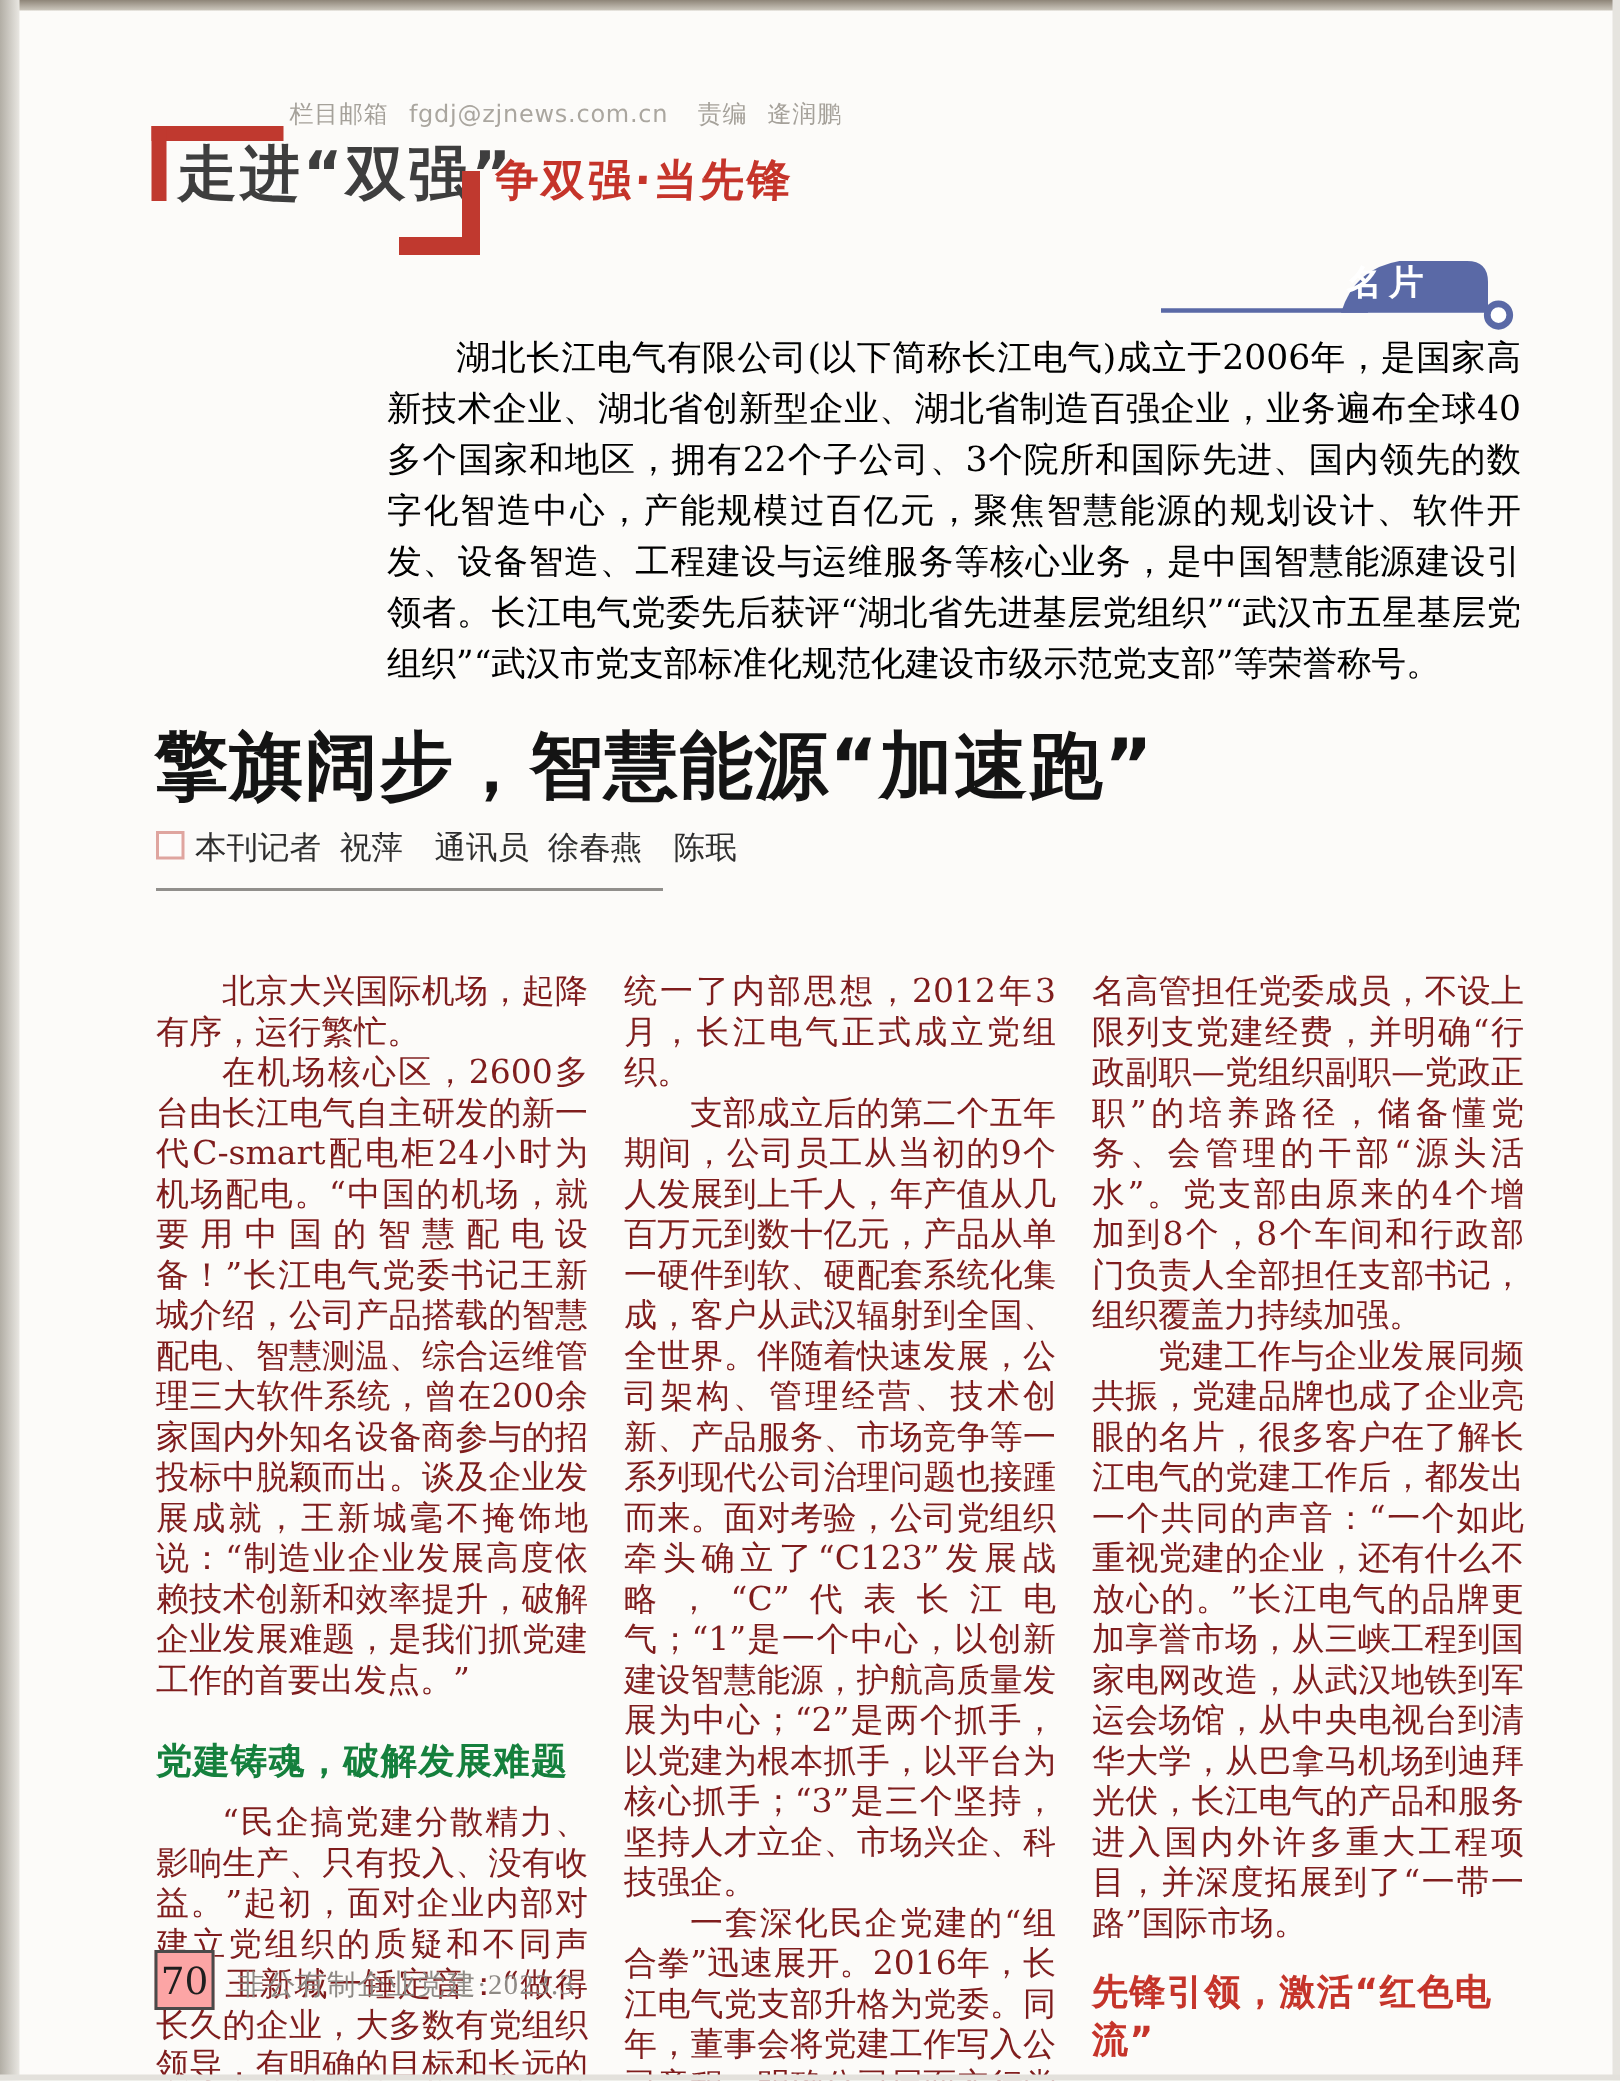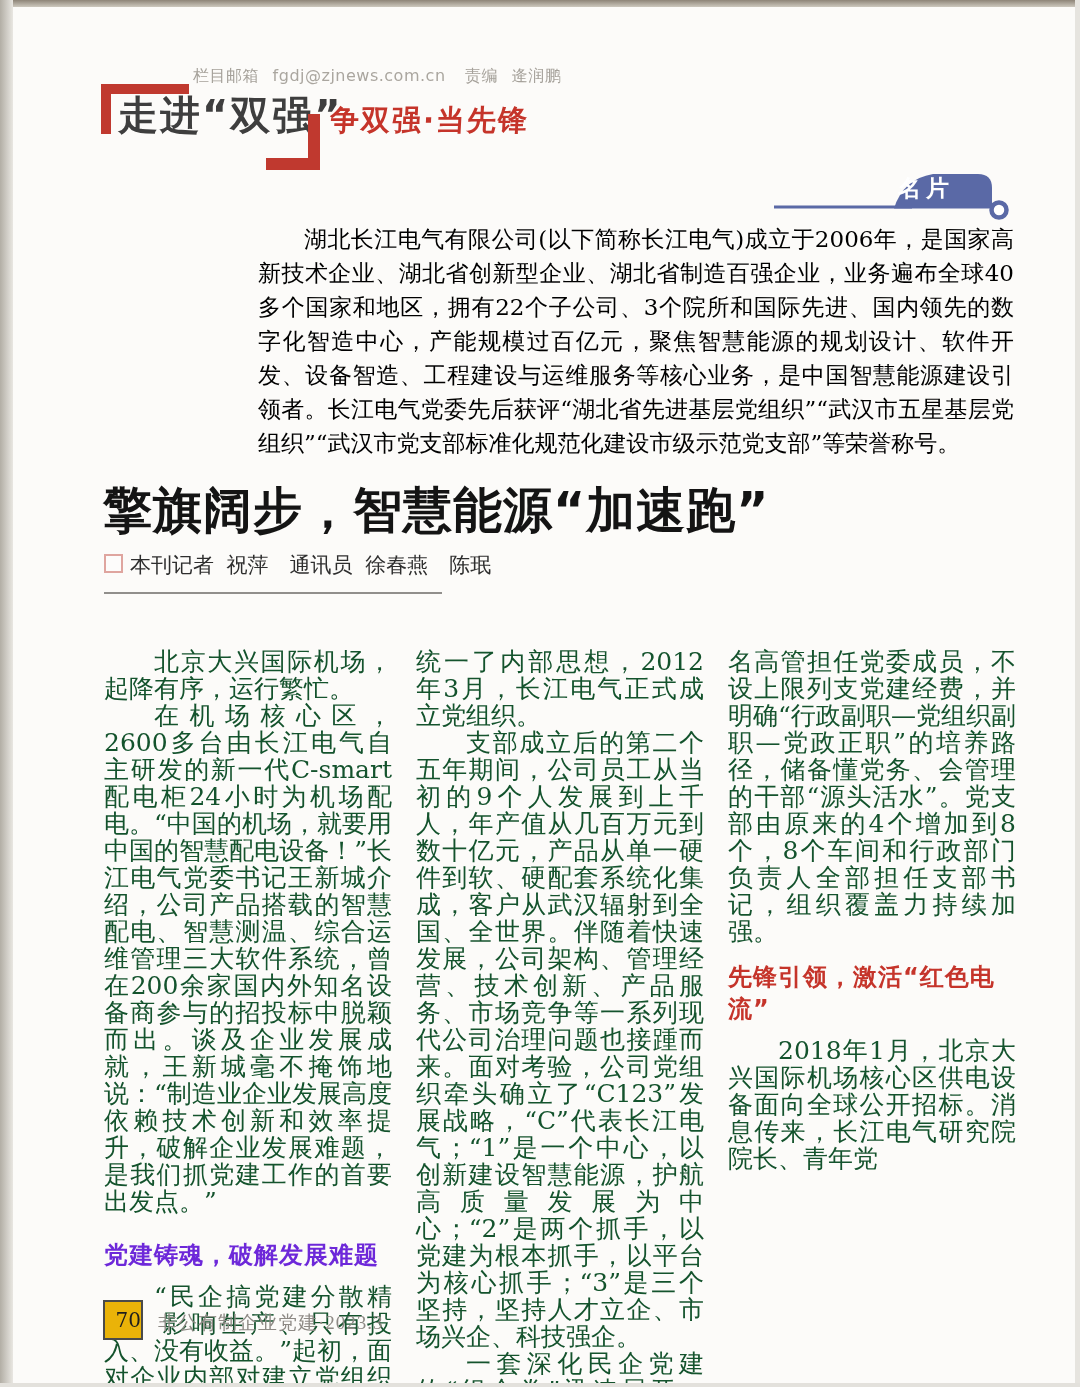--- a/index.html
+++ b/index.html
@@ -51,31 +51,31 @@
     font-family:Liberation Mono, monospace; font-size:21px; color:#2e2e2e;}
   .byline-square{display:inline-block; width:15px; height:15px;
     border:2px solid #dfa59f; margin-right:7px; vertical-align:-1px;
     background:#fdfcfb;}
   .byline-rule{position:absolute; left:104px; top:592px; width:338px;
     height:2px; background:#918f8c;}
 
   .body{position:absolute; left:104px; top:648px; width:912px;
     display:flex; gap:24px;}
   .col{width:288px;}
-  .para{margin:0; font-size:25px; line-height:27px; text-align:justify;
-    color:#14532d;}
+  .para{margin:0; font-size:22px; line-height:27px; text-align:justify;
+    color:#7f1d1d;}
   .para.indent{text-indent:2em;}
   .sec-heading{margin:24px 0 12px; font-family:"DejaVu Sans", sans-serif;
-    font-size:24px; font-weight:700; color:#6d28d9; letter-spacing:1px;}
+    font-size:24px; font-weight:700; color:#15803d; letter-spacing:1px;}
   .sec-heading.red{color:#c5342a; margin-top:16px;}
 
   .pagenum-box{position:absolute; left:103px; top:1300px; width:36px;
-    height:36px; border:2px solid #4a4a4a; background:#eab308;
-    display:flex; align-items:center; justify-content:flex-end;
-    font-size:20px; color:#1e1e1e;}
+    height:36px; border:2px solid #4a4a4a; background:#fca5a5;
+    display:flex; align-items:center; justify-content:center;
+    font-size:25px; color:#1e1e1e;}
   .journal{position:absolute; left:158px; top:1310px;
     font-family:Liberation Serif, serif; font-size:19px; color:#8d8984;
     letter-spacing:1px;}
 </style>
 </head>
 <body>
 
 <div class="scan">
   <div class="edge edge-top"></div>
   <div class="edge edge-left"></div>
@@ -116,20 +116,21 @@
       <h3 class="sec-heading">党建铸魂，破解发展难题</h3>
       <p class="para indent">“民企搞党建分散精力、影响生产、只有投入、没有收益。”起初，面对企业内部对建立党组织的质疑和不同声音，王新城一锤定音：“做得长久的企业，大多数有党组织领导，有明确的目标和长远的规划，而没有信仰、热衷于赚快钱的企业，往往死得也快！”这个结论很快</p>
     </div>
     <div class="col">
       <p class="para">统一了内部思想，2012年3月，长江电气正式成立党组织。</p>
       <p class="para indent">支部成立后的第二个五年期间，公司员工从当初的9个人发展到上千人，年产值从几百万元到数十亿元，产品从单一硬件到软、硬配套系统化集成，客户从武汉辐射到全国、全世界。伴随着快速发展，公司架构、管理经营、技术创新、产品服务、市场竞争等一系列现代公司治理问题也接踵而来。面对考验，公司党组织牵头确立了“C123”发展战略，“C”代表长江电气；“1”是一个中心，以创新建设智慧能源，护航高质量发展为中心；“2”是两个抓手，以党建为根本抓手，以平台为核心抓手；“3”是三个坚持，坚持人才立企、市场兴企、科技强企。</p>
       <p class="para indent">一套深化民企党建的“组合拳”迅速展开。2016年，长江电气党支部升格为党委。同年，董事会将党建工作写入公司章程，明确公司层面实行党委书记、董事长“一肩挑”，公司负责人既是党建第一责任人，也是企业当家人。9</p>
     </div>
     <div class="col">
       <p class="para">名高管担任党委成员，不设上限列支党建经费，并明确“行政副职—党组织副职—党政正职”的培养路径，储备懂党务、会管理的干部“源头活水”。党支部由原来的4个增加到8个，8个车间和行政部门负责人全部担任支部书记，组织覆盖力持续加强。</p>
+      <p class="para indent">党建工作与企业发展同频共振，党建品牌也成了企业亮眼的名片，很多客户在了解长江电气的党建工作后，都发出一个共同的声音：“一个如此重视党建的企业，还有什么不放心的。”长江电气的品牌更加享誉市场，从三峡工程到国家电网改造，从武汉地铁到军运会场馆，从中央电视台到清华大学，从巴拿马机场到迪拜光伏，长江电气的产品和服务进入国内外许多重大工程项目，并深度拓展到了“一带一路”国际市场。</p>
       <h3 class="sec-heading red">先锋引领，激活“红色电流”</h3>
       <p class="para indent">2018年1月，北京大兴国际机场核心区供电设备面向全球公开招标。消息传来，长江电气研究院院长、青年党</p>
     </div>
   </div>
 
   <div class="pagenum-box">
     <span>70</span>
   </div>
   <div class="journal">非公有制企业党建·2023.3</div>
 </div>

